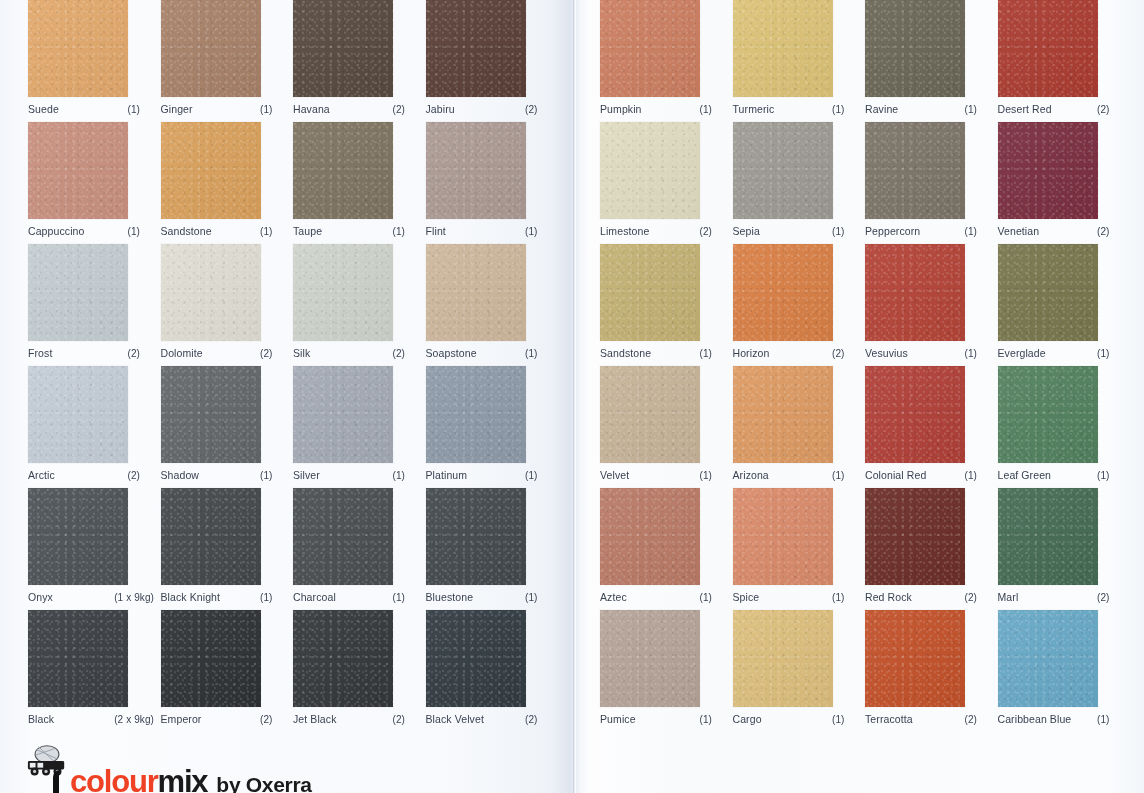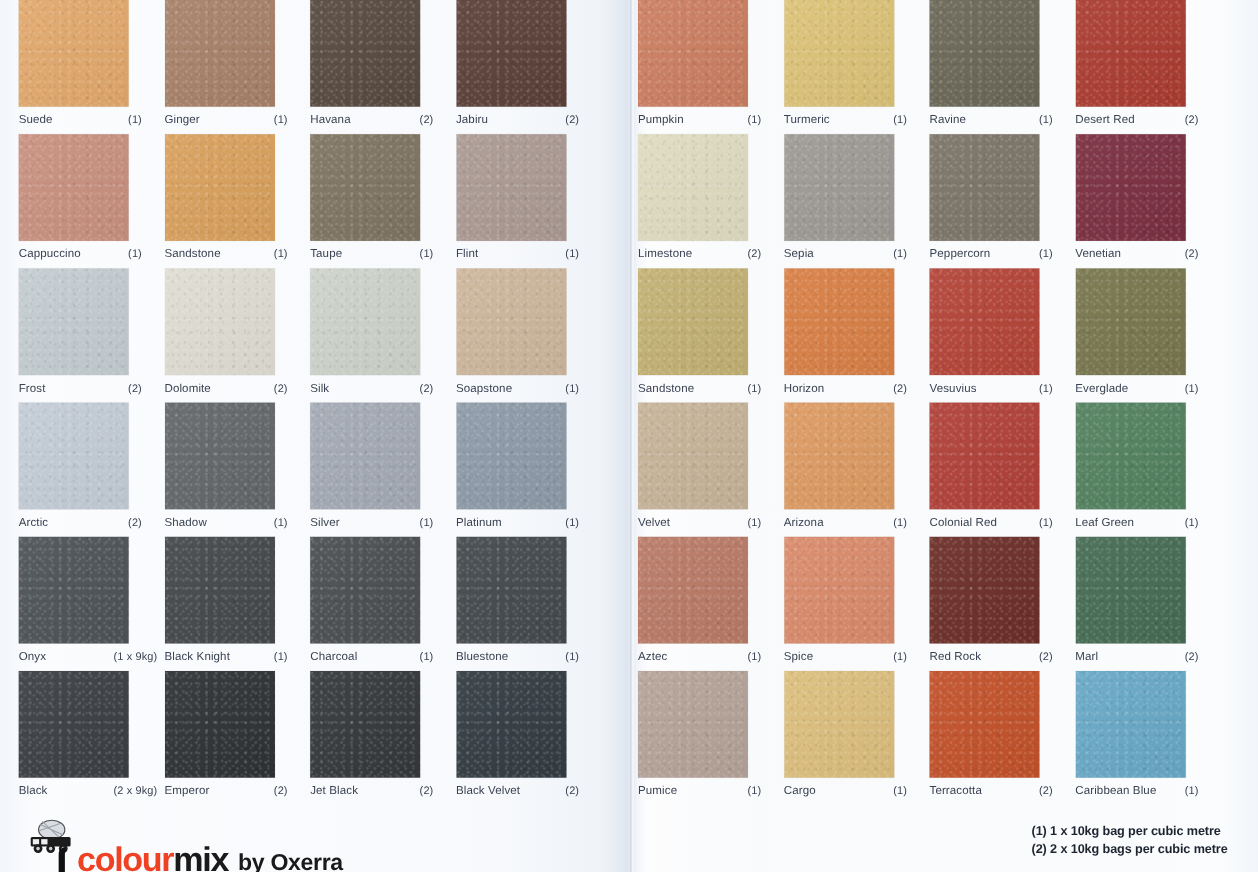--- a/index.html
+++ b/index.html
@@ -48,22 +48,22 @@
     left: 549px;
     width: 30px;
     background: linear-gradient(90deg, rgba(190,202,218,0) 0%, rgba(186,199,216,.22) 72%, rgba(196,208,222,.05) 100%);
   }
 
   
   .panel {
     position: absolute;
     top: 0;
   }
-  #panel-left  { left: 17px;  width: 530px; }
-  #panel-right { left: 580px; width: 530px; }
+  #panel-left  { left: 28px;  width: 530px; }
+  #panel-right { left: 600px; width: 530px; }
 
   .grid {
     display: grid;
     grid-template-columns: repeat(4, 1fr);
     column-gap: 0px;
     row-gap: 0px;
   }
 
   .swatch-cell {
     position: relative;
@@ -558,18 +558,14 @@
     </span>
     <span class="wordmark">
       <span class="swoosh-hook"></span>
       <span class="wm-text wm-colour">colour</span>
       <span class="wm-text wm-mix">mix</span>
       <span class="wm-by">by Oxerra</span>
       <span class="swoosh"></span>
     </span>
   </div>
 
-  <div id="footer-doses">
-    <div>(1) 1 x 10kg bag per cubic metre</div>
-    <div>(2) 2 x 10kg bags per cubic metre</div>
-  </div>
 
 </div>
 
 </body></html>

